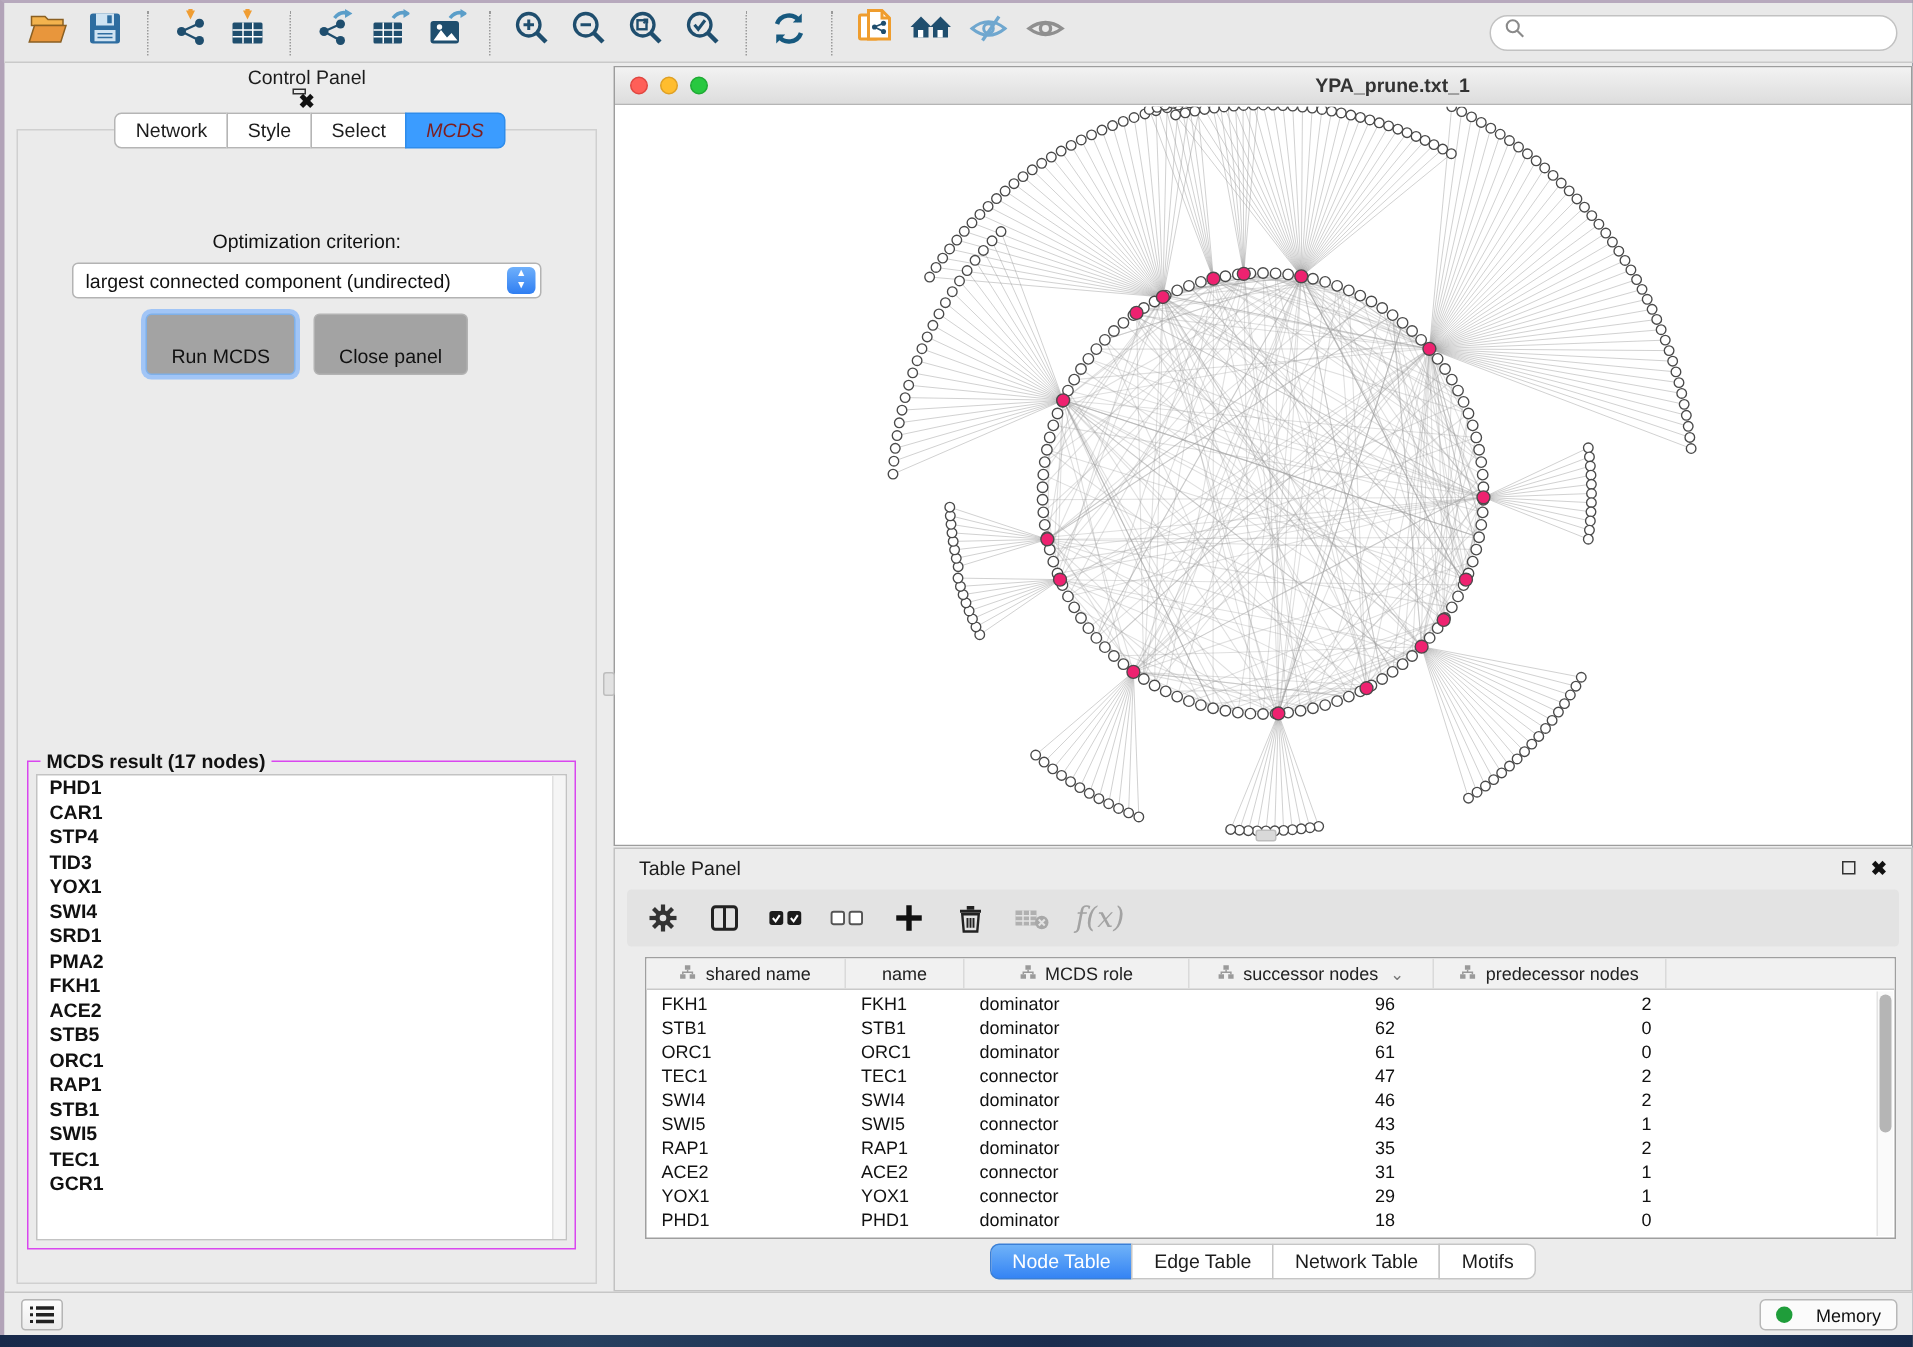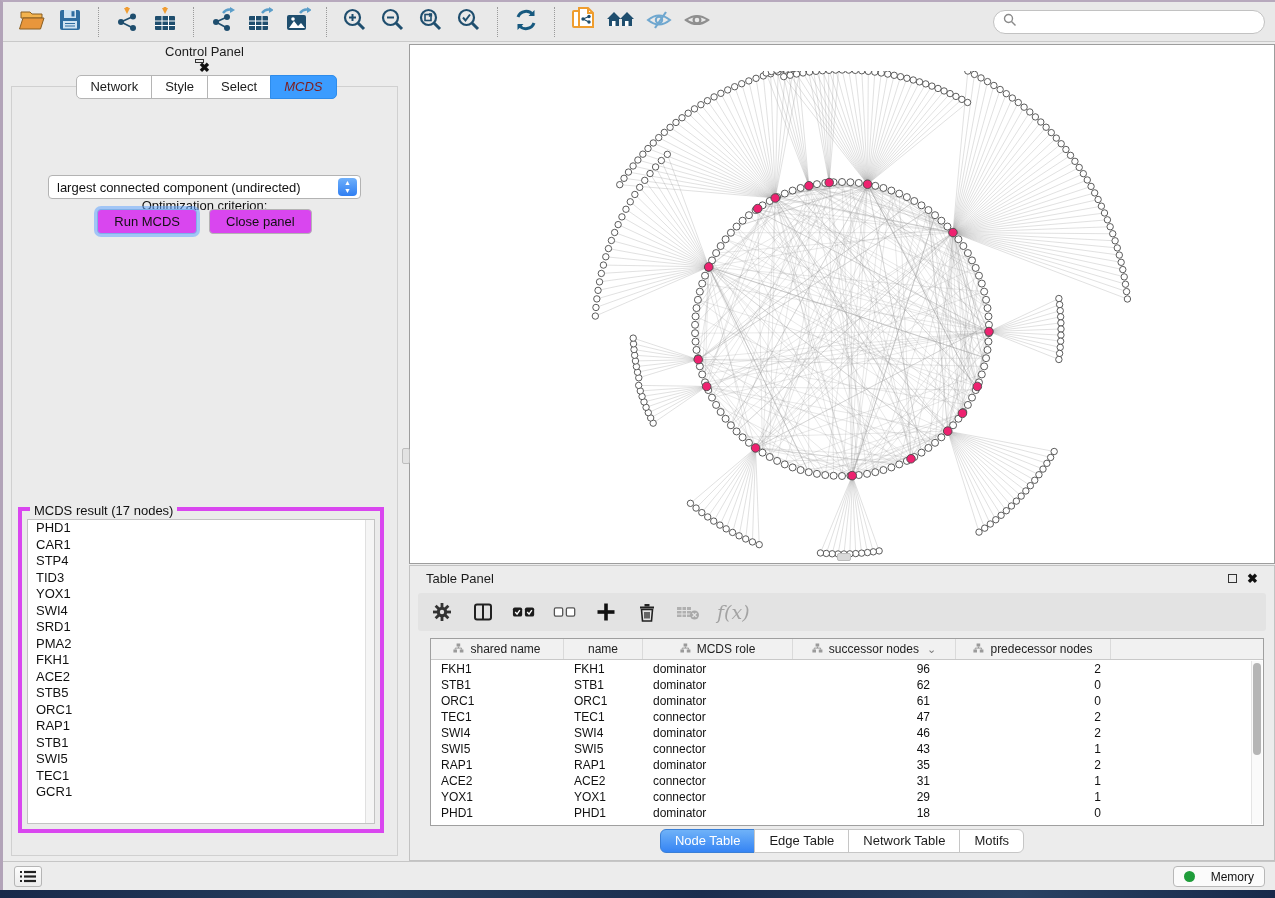--- a/index.html
+++ b/index.html
@@ -27,33 +27,33 @@
   .panel-header .spacer { flex:1; }
   .mini-float { width:9px; height:9px; border:1.5px solid #333; display:inline-block; margin-right:10px; }
   .mini-close { font-size:13px; font-weight:bold; color:#111; line-height:9px; }
   .cpanel-tabs { position:absolute; top:31px; left:0; right:0; display:flex; justify-content:center; z-index:3; }
   .ctab { font-size:13px; padding:3px 13px 4px; background:#fff; border:1px solid #b5b5b5; margin-left:-1px; color:#1c1c1c; cursor:default; }
   .ctab.first { border-radius:5px 0 0 5px; margin-left:4px; }
   .ctab.last  { border-radius:0 5px 5px 0; }
   .ctab.active { background:#3b9cff; border-color:#2e8ceb; color:#7f1d1d;font-style:italic; }
   .cpanel-body { position:absolute; top:42px; left:5px; right:5px; bottom:5px; background:#ebebeb;
     border:1px solid #d0d0d0; }
-  .opt-label { position:absolute; top:66px; left:0; right:0; text-align:center; font-size:13px; color:#111;margin-top:45px; }
+  .opt-label { position:absolute; top:66px; left:0; right:0; text-align:center; font-size:13px; color:#111; }
   .opt-select { position:absolute; top:88px; left:36px; right:36px; height:24px; background:#fff;
     border:1px solid #b3b3b3; border-radius:4px; display:flex; align-items:center; font-size:13px; color:#111; }
   .opt-select .val { flex:1; padding:0 8px; white-space:nowrap; overflow:hidden; }
   .opt-stepper { width:19px; height:18px; margin-right:3px; border-radius:4px;
     background:linear-gradient(#6fb0fb,#2f7ef2); color:#fff; font-size:7px; line-height:8px;
     display:flex; flex-direction:column; align-items:center; justify-content:center; }
   .btn-row { position:absolute; top:122px; left:0; right:0; display:flex; justify-content:center; gap:12px; }
-  .pushbtn { font-size:13px; font-family:"Liberation Sans",sans-serif; color:#111; background:#d946ef;
-    border:1px solid #b3b3b3; border-radius:4px; padding:4px 16px 4px; cursor:default; }
+  .pushbtn { font-size:13px; font-family:"Liberation Sans",sans-serif; color:#111; background:#a3a3a3;
+    border:1px solid #b3b3b3; border-radius:4px; padding:20px 16px 4px; cursor:default; }
   .pushbtn.focused { box-shadow:0 0 0 3px rgba(100,165,255,.55); border-color:#7fb0e8; }
   .mcds-fieldset { position:absolute; left:6px; right:13px; top:420px; bottom:22px;
-    border:4px solid #d946ef; }
+    border:1px solid #d946ef;font-weight:bold; }
   .mcds-legend { position:absolute; top:-8px; left:8px; background:#ebebeb; padding:0 4px; font-size:13px; color:#111; }
   .mcds-listwrap { position:absolute; inset:8px 5px 5px 5px; background:#fff; border:1px solid #c3c3c3; overflow:hidden; }
   .mcds-scroll { position:absolute; top:0; right:0; bottom:0; width:9px; background:#f5f5f5; border-left:1px solid #e0e0e0; }
   .mcds-item { font-size:13px; color:#111; padding:1px 0 1px 8px; line-height:14.5px; }
 
   
   .netwin { position:absolute; top:42px; left:406px; right:0; height:520px; background:#fff; border:1px solid #9d9d9d; }
   .net-titlebar { position:relative; height:25px; background:linear-gradient(#f2f2f2,#dddddd); border-bottom:1px solid #b5b5b5; }
   .tl { position:absolute; top:6px; width:12px; height:12px; border-radius:50%; }
   .net-title { position:absolute; top:4px; left:60%; transform:translateX(-50%); font-size:13px; font-weight:bold; color:#333; }
@@ -308,20 +308,26 @@
                 <div class="mcds-item">TEC1</div>
                 <div class="mcds-item">GCR1</div>
               </div>
             <div class="mcds-scroll"></div>
           </div>
         </div>
       </div>
     </div>
 
     <div class="netwin">
+      <div class="net-titlebar">
+        <span class="tl" style="left:10px; background:#ff5f58; border:1px solid #e04640;"></span>
+        <span class="tl" style="left:30px; background:#ffbd2e; border:1px solid #dfa023;"></span>
+        <span class="tl" style="left:50px; background:#28c840; border:1px solid #1faa34;"></span>
+        <span class="net-title">YPA_prune.txt_1</span>
+      </div>
       <div class="netcanvas">
         <svg id="network-svg" width="867" height="493" viewBox="0 0 867 493">
             <line x1="298.77275530561246" y1="195.87511552411718" x2="574.1705876411877" y2="220.6299048735574" stroke="#9a9a9a" stroke-opacity="0.32" stroke-width="0.7"></line>
             <line x1="298.77275530561246" y1="195.87511552411718" x2="326.58162470043237" y2="155.55017740767187" stroke="#9a9a9a" stroke-opacity="0.32" stroke-width="0.7"></line>
             <line x1="298.77275530561246" y1="195.87511552411718" x2="415.2432627460906" y2="404.04181509623686" stroke="#9a9a9a" stroke-opacity="0.32" stroke-width="0.7"></line>
             <line x1="298.77275530561246" y1="195.87511552411718" x2="557.8833074469836" y2="333.9104268609274" stroke="#9a9a9a" stroke-opacity="0.32" stroke-width="0.7"></line>
             <line x1="298.77275530561246" y1="195.87511552411718" x2="398.7049751884127" y2="401.179751790523" stroke="#9a9a9a" stroke-opacity="0.32" stroke-width="0.7"></line>
             <line x1="298.77275530561246" y1="195.87511552411718" x2="543.095187430076" y2="354.26452788995687" stroke="#9a9a9a" stroke-opacity="0.32" stroke-width="0.7"></line>
             <line x1="298.77275530561246" y1="195.87511552411718" x2="576.0721364805818" y2="287.1927985969246" stroke="#9a9a9a" stroke-opacity="0.32" stroke-width="0.7"></line>
             <line x1="298.77275530561246" y1="195.87511552411718" x2="406.9332376830043" y2="402.84701386961086" stroke="#9a9a9a" stroke-opacity="0.32" stroke-width="0.7"></line>

